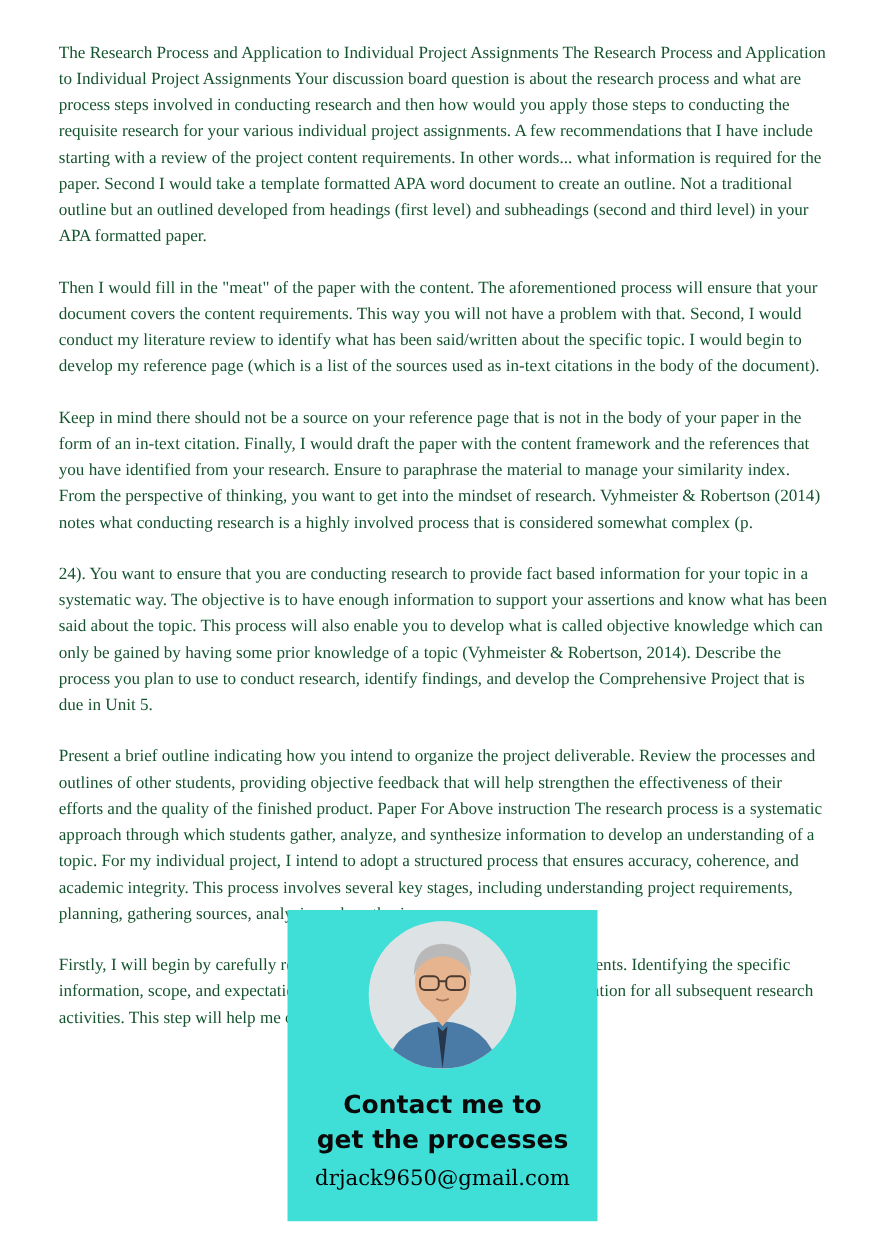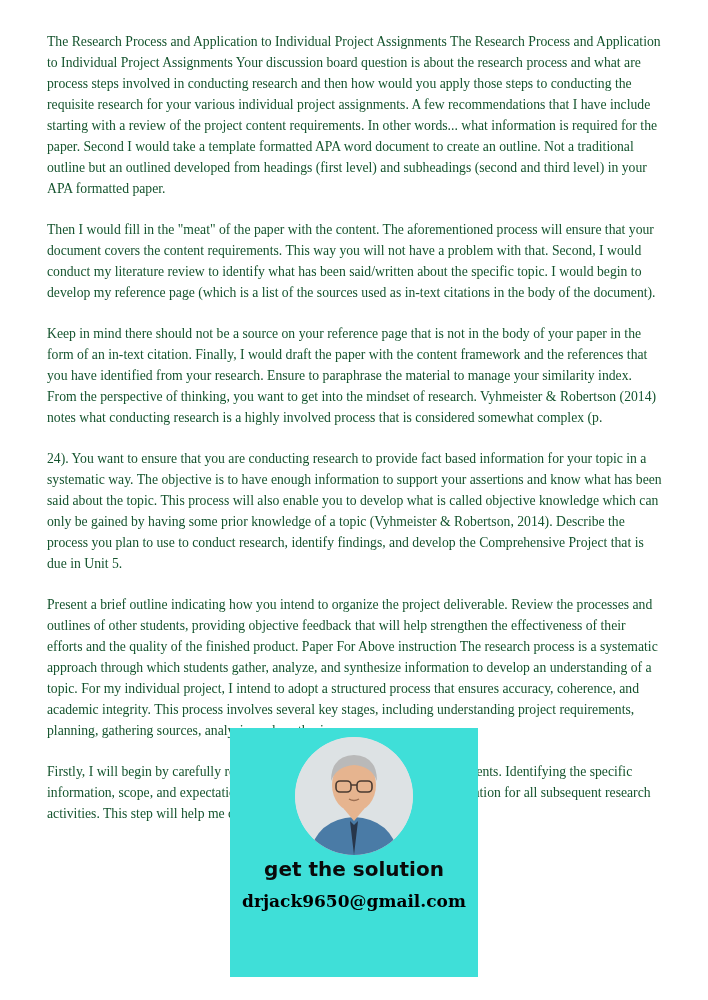--- a/index.html
+++ b/index.html
@@ -56,21 +56,21 @@
     font-size: 20px;
     line-height: 28px;
     color: #0a0a0a;
     white-space: nowrap;
   }
   .contact-line.first {
     margin-top: 14px;
   }
   .email {
     font-family: "DejaVu Serif", serif;
-    font-weight: bold;
+    font-weight: normal;
     font-size: 17px;
     line-height: 24px;
     color: #000000;
     margin-top: 6px;
     white-space: nowrap;
   }
 </style>
 </head>
 <body>
 
@@ -93,17 +93,18 @@
         <path d="M49,72 L59,84 L69,72 L69,64 L49,64 Z" fill="#e6b48f"></path>
         <path d="M55,84 L59,118 L63,84 L59,88 Z" fill="#27364a"></path>
         <ellipse cx="59" cy="48" rx="22" ry="27" fill="#e6b48f"></ellipse>
         <path d="M36,44 Q36,19 59,18 Q82,19 82,44 Q76,29 59,28 Q42,29 36,44 Z" fill="#b9b9b9"></path>
         <rect x="41" y="44" width="15" height="11" rx="4" fill="none" stroke="#4a3a30" stroke-width="1.6"></rect>
         <rect x="62" y="44" width="15" height="11" rx="4" fill="none" stroke="#4a3a30" stroke-width="1.6"></rect>
         <line x1="56" y1="48" x2="62" y2="48" stroke="#4a3a30" stroke-width="1.6"></line>
         <path d="M54,62 Q59,65 64,62" fill="none" stroke="#9c6f52" stroke-width="1.4"></path>
       </svg>
     </div>
-    <div class="contact-line">get the solution</div>
+    <div class="contact-line first">Contact me to</div>
+    <div class="contact-line">get the processes</div>
     <div class="email">drjack9650@gmail.com</div>
   </div>
 
 </div>
 
 </body></html>

